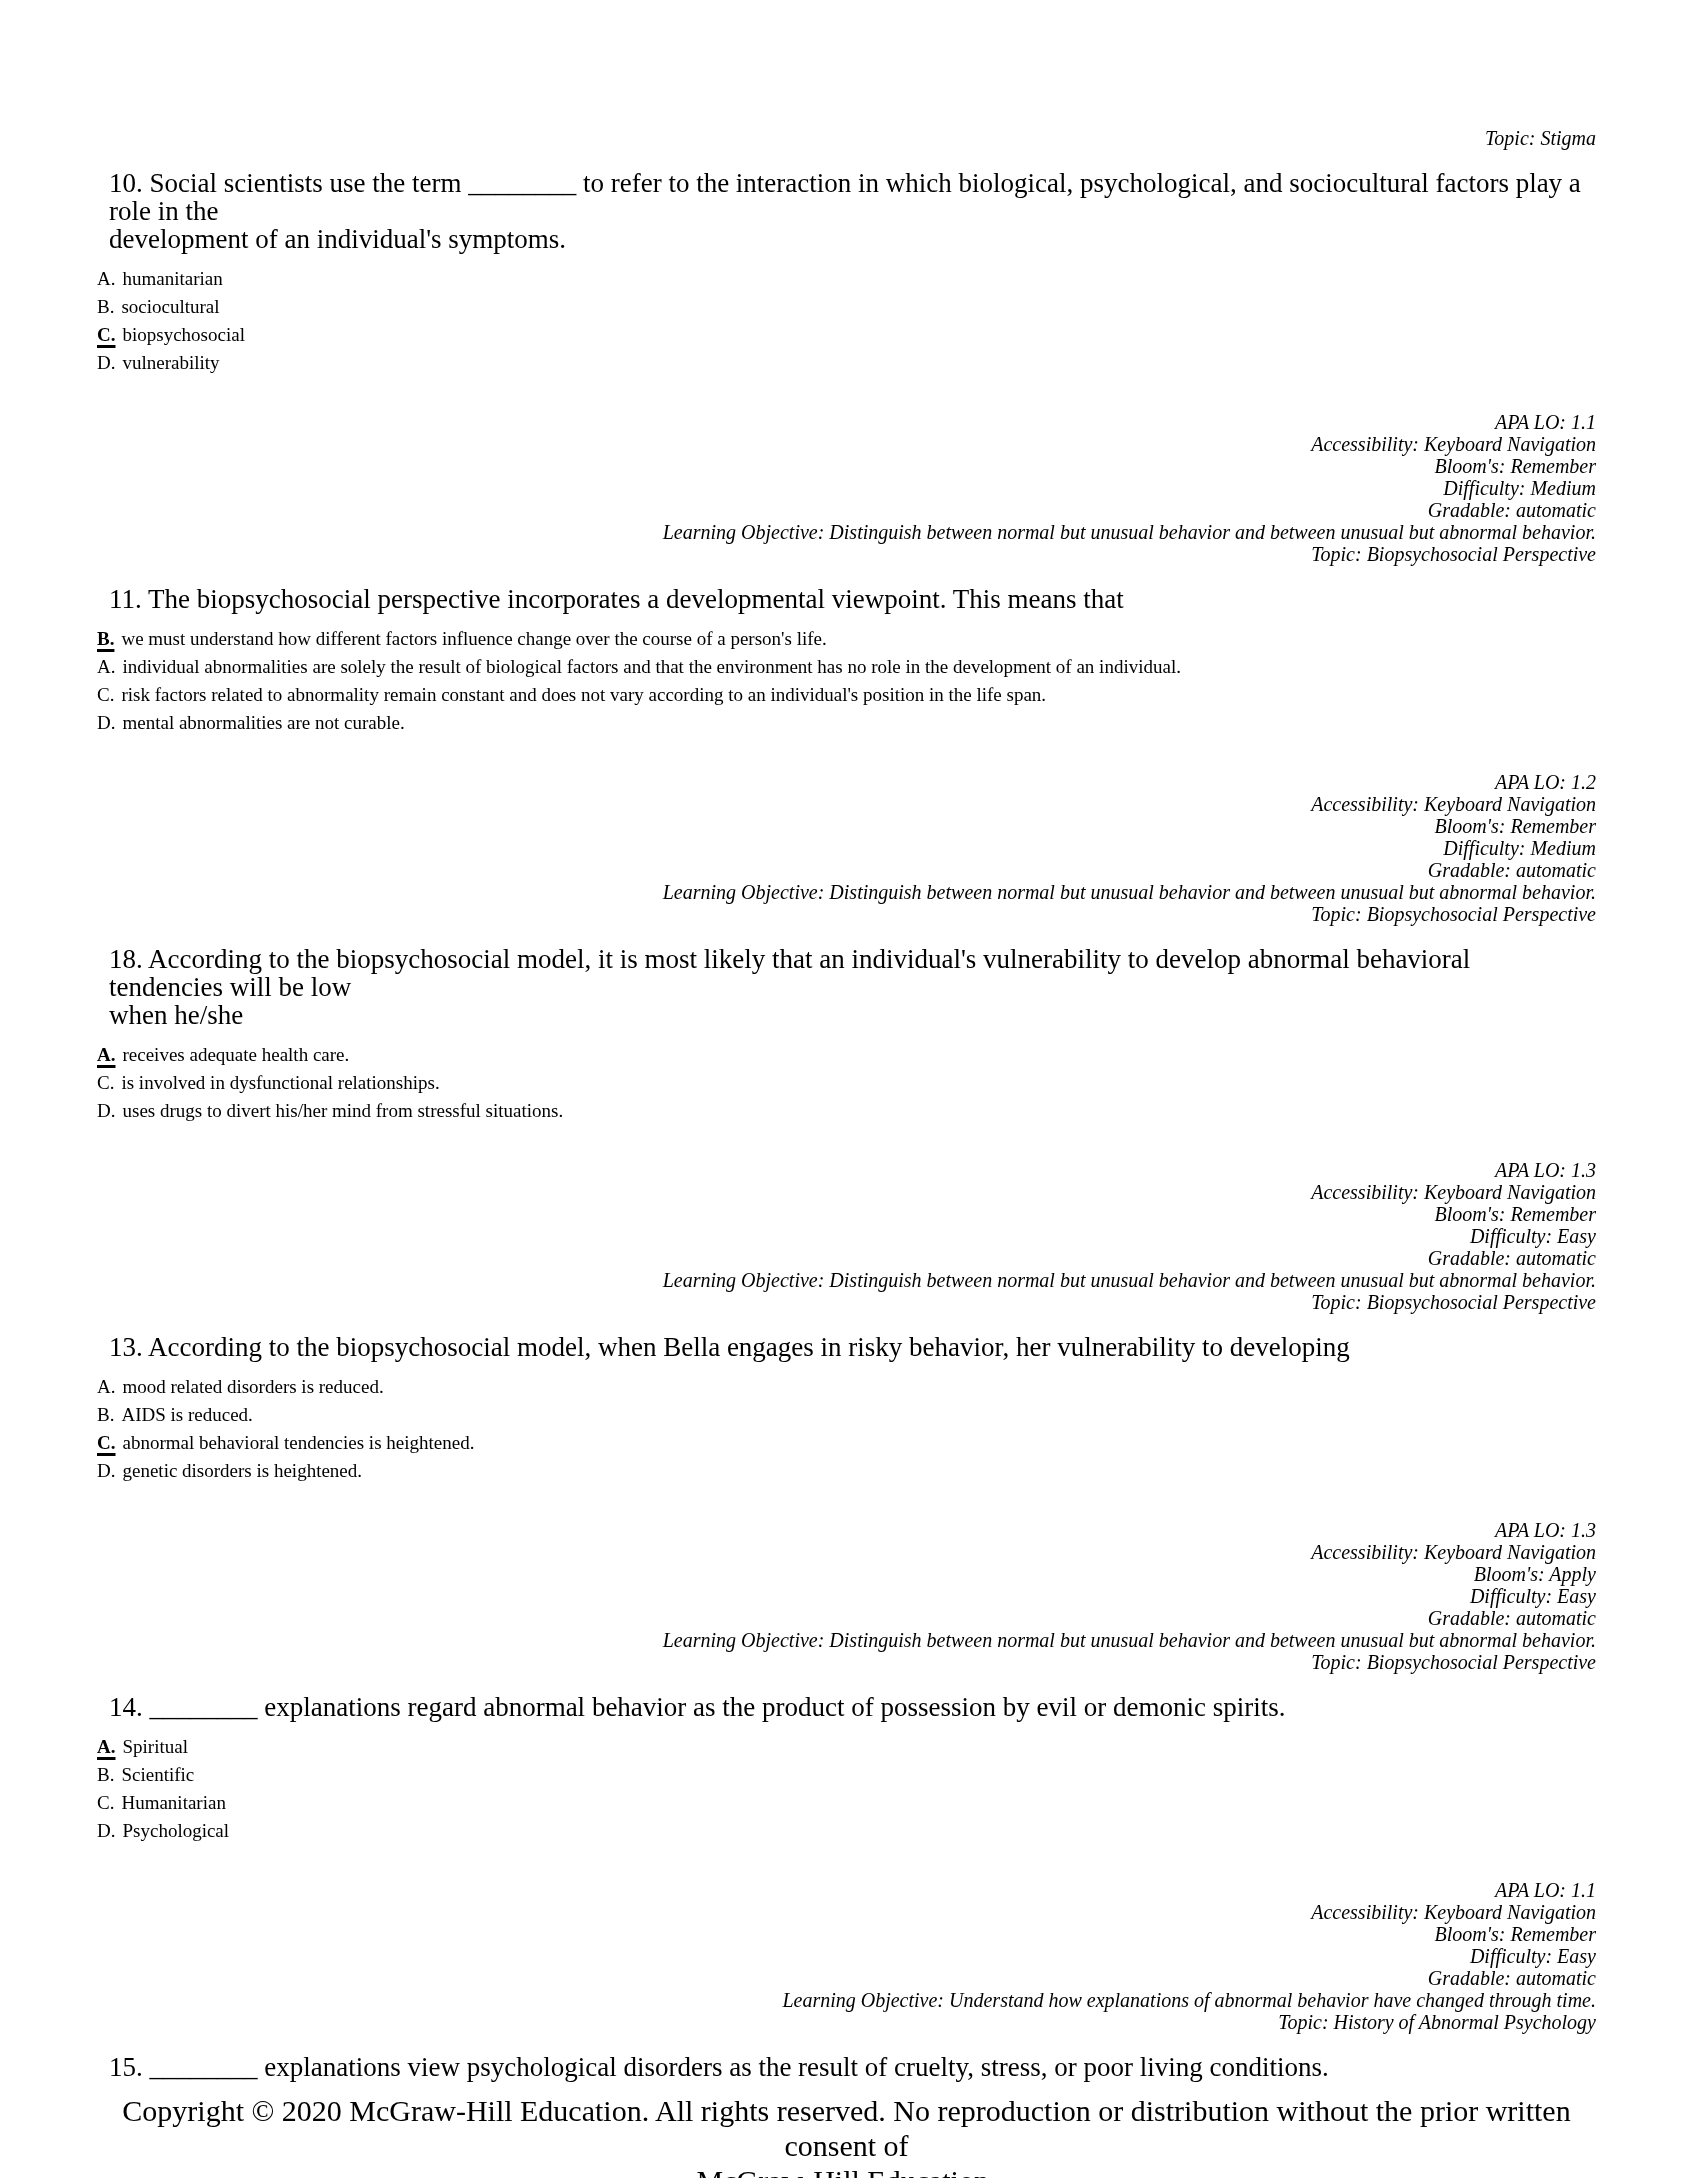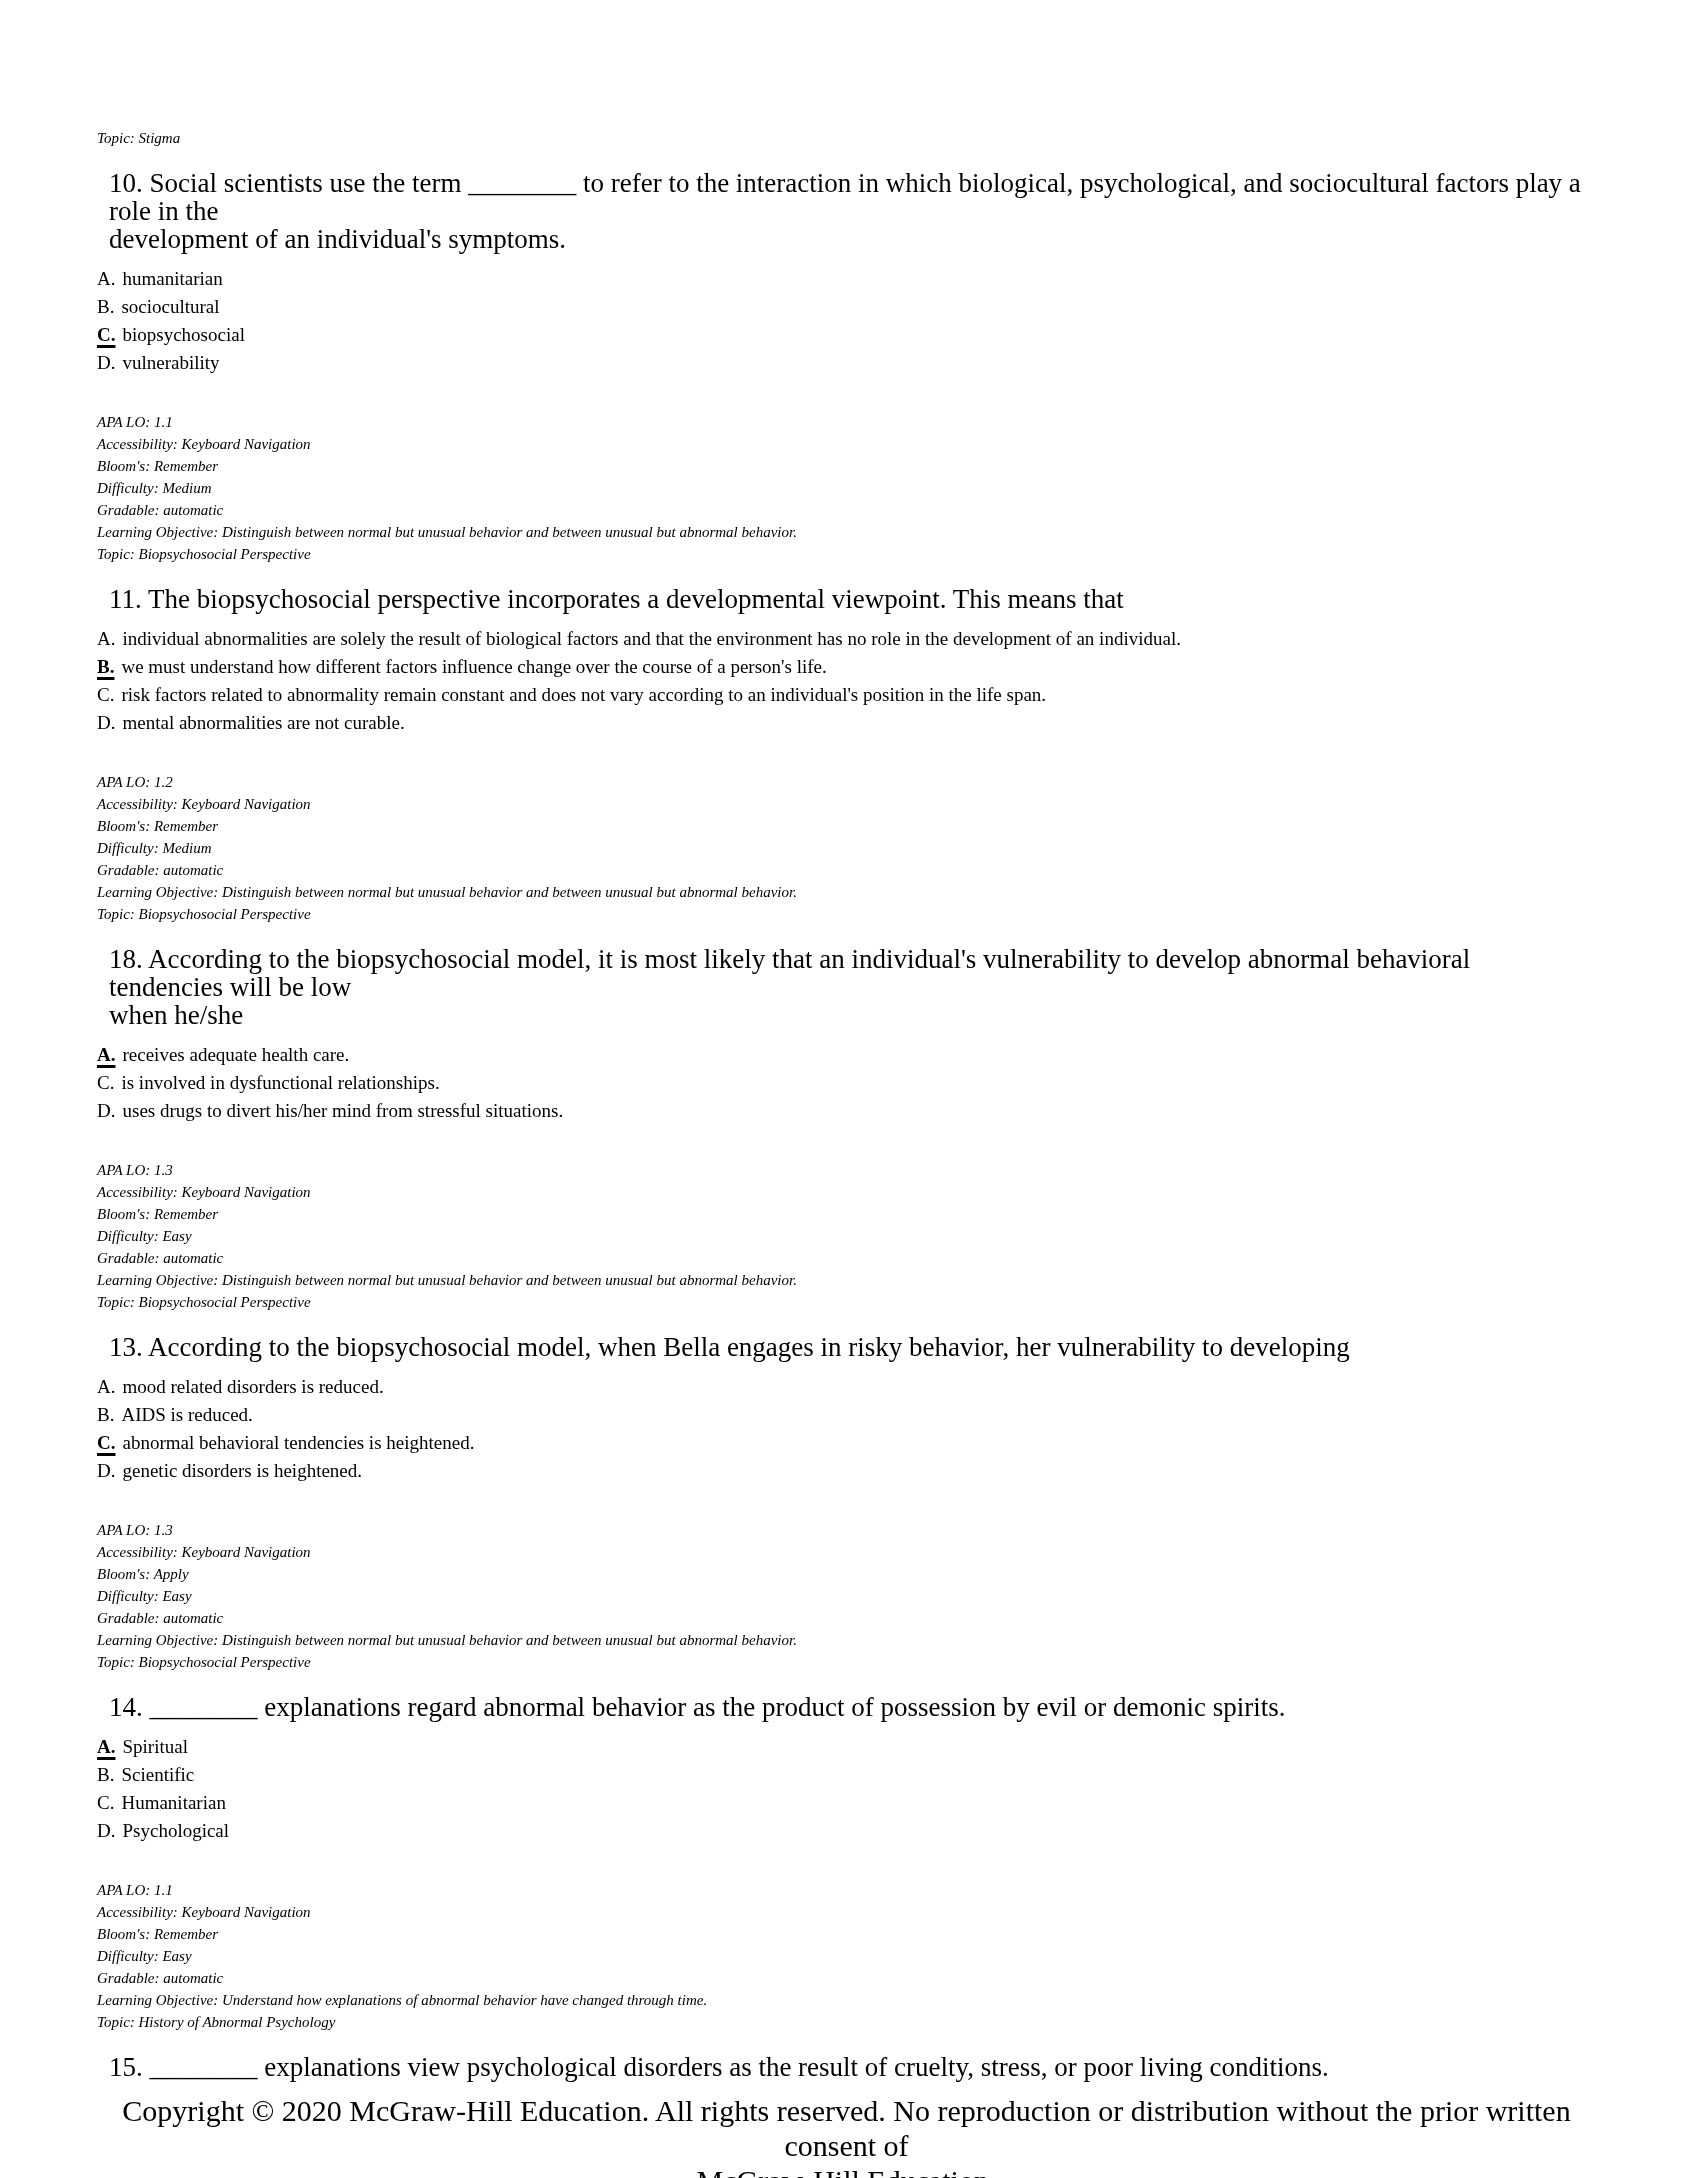--- a/index.html
+++ b/index.html
@@ -9,22 +9,23 @@
     height: 2178px;
     box-sizing: border-box;
     padding: 127px 87px 0 97px;
     background: #ffffff;
     color: #000000;
     font-family: "Liberation Serif", serif;
     overflow: hidden;
   }
   .meta-line {
     font-style: italic;
-    font-size: 15px;
+    font-size: 20px;
     line-height: 22px;
+    text-align: right;
   }
   .question { margin-top: 20px; }
   .q-text {
     margin: 12px;
     font-size: 27px;
     line-height: 28px;
     white-space: pre-line;
   }
   .opt {
     font-size: 19px;
@@ -66,22 +67,22 @@
       <div class="meta-line">Bloom's: Remember</div>
       <div class="meta-line">Difficulty: Medium</div>
       <div class="meta-line">Gradable: automatic</div>
       <div class="meta-line">Learning Objective: Distinguish between normal but unusual behavior and between unusual but abnormal behavior.</div>
       <div class="meta-line">Topic: Biopsychosocial Perspective</div>
     </div>
   </section>
 
   <section class="question">
     <p class="q-text">11. The biopsychosocial perspective incorporates a developmental viewpoint. This means that</p>
+    <div class="opt"><span class="letter correct">B.</span><span>we must understand how different factors influence change over the course of a person's life.</span></div>
     <div class="opt"><span class="letter">A.</span><span>individual abnormalities are solely the result of biological factors and that the environment has no role in the development of an individual.</span></div>
-    <div class="opt"><span class="letter correct">B.</span><span>we must understand how different factors influence change over the course of a person's life.</span></div>
     <div class="opt"><span class="letter">C.</span><span>risk factors related to abnormality remain constant and does not vary according to an individual's position in the life span.</span></div>
     <div class="opt"><span class="letter">D.</span><span>mental abnormalities are not curable.</span></div>
     <div class="meta">
       <div class="meta-line">APA LO: 1.2</div>
       <div class="meta-line">Accessibility: Keyboard Navigation</div>
       <div class="meta-line">Bloom's: Remember</div>
       <div class="meta-line">Difficulty: Medium</div>
       <div class="meta-line">Gradable: automatic</div>
       <div class="meta-line">Learning Objective: Distinguish between normal but unusual behavior and between unusual but abnormal behavior.</div>
       <div class="meta-line">Topic: Biopsychosocial Perspective</div>

